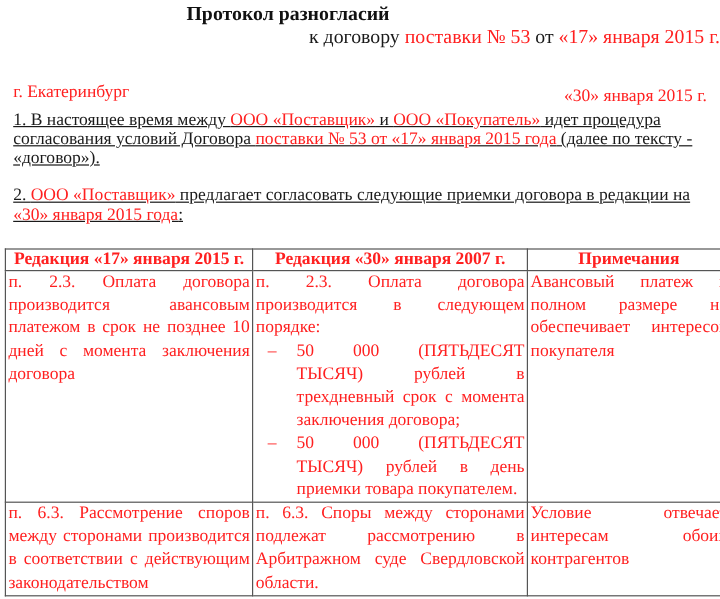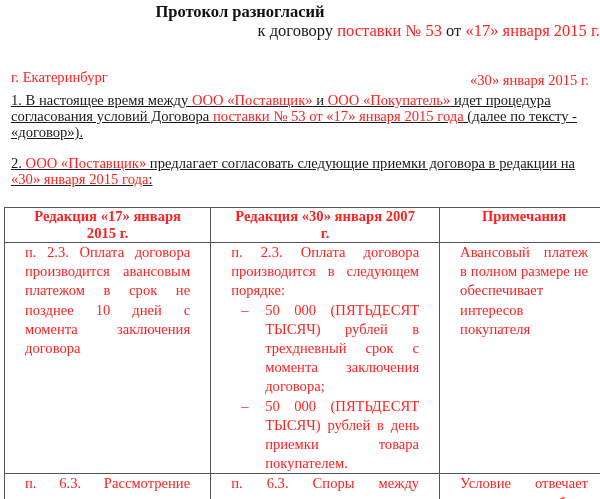--- a/index.html
+++ b/index.html
@@ -24,21 +24,21 @@
   .p2 { top: 155px; }
 
   table.diffs {
     position: absolute; top: 207px; left: 4px;
     border-collapse: collapse; table-layout: fixed;
     width: 605px;
   }
   table.diffs td, table.diffs th {
     border: 1.5px solid #555;
     vertical-align: top;
-    padding: 0 20px;
+    padding: 0 2px;
     line-height: 19.2px;
     color: #ff2020;
     font-size: 14.6px;
     text-align: justify;
     text-align-last: left;
   }
   table.diffs th {
     font-weight: bold; text-align: center; text-align-last: center;
     line-height: 17px; padding-top: 0; padding-bottom: 0;
   }

